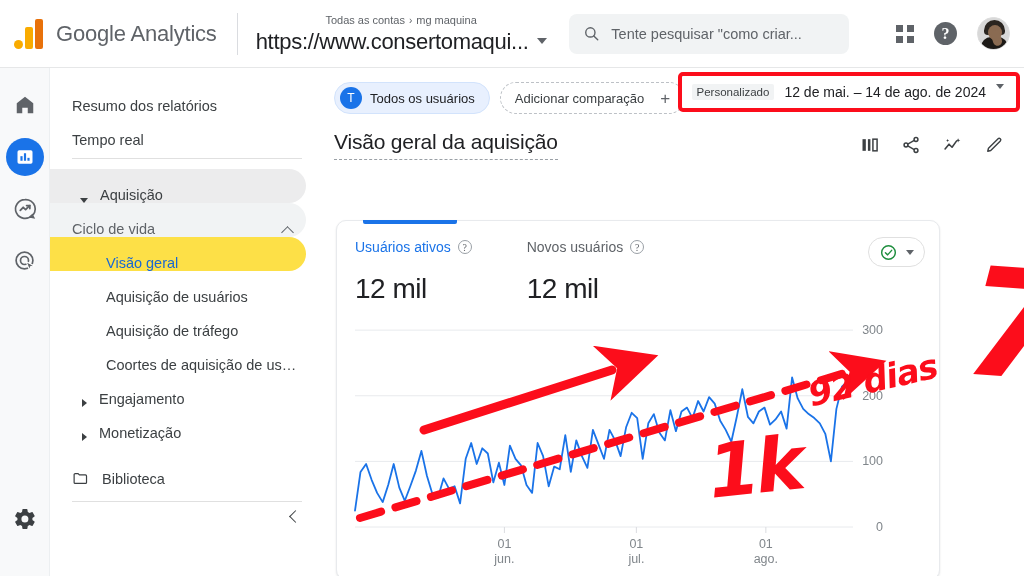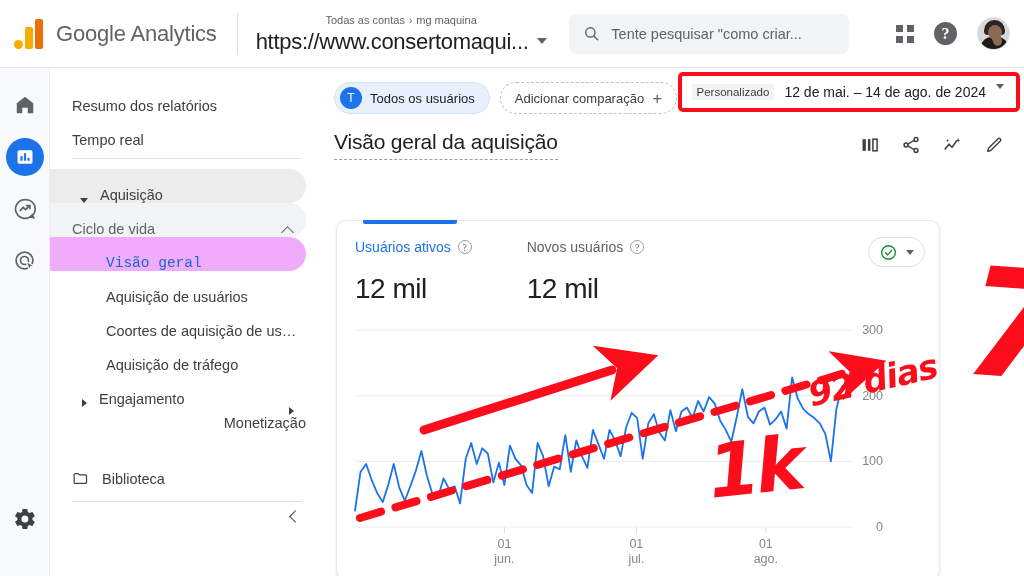--- a/index.html
+++ b/index.html
@@ -90,21 +90,21 @@
   .nav-item {
     height: 34px; display: flex; align-items: flex-end; border-radius: 0 17px 17px 0;
     color: #3c4043; padding-left: 22px; margin-right: 14px; cursor: pointer;
     white-space: nowrap; overflow: hidden;
   }
   .nav-item .lbl { font-size: 14.5px; }
   .nav-sep { height: 1px; background: #e0e0e0; margin: 10px 18px 10px 22px; }
   .nav-group { background: #f1f3f4; }
   .nav-group .lbl { color: #5f6368; }
   .nav-item.expanded { background: #ececed; }
-  .nav-item.selected { background: #f0abfc; font-family: Liberation Mono, monospace; }
+  .nav-item.selected { background: #fde047; }
   .nav-item.selected .lbl { color: #1967d2; }
   .arr-up { width: 9px; height: 9px; border-left: 1.6px solid #5f6368; border-top: 1.6px solid #5f6368;
      transform: rotate(45deg); margin-left: auto; margin-right: 14px; }
   .tri-down { width: 0; height: 0; border-left: 4.5px solid transparent; border-right: 4.5px solid transparent;
      border-top: 5px solid #3c4043; margin-right: 12px; margin-left: -4px; }
   .tri-right { width: 0; height: 0; border-top: 4.5px solid transparent; border-bottom: 4.5px solid transparent;
      border-left: 5px solid #3c4043; margin-right: 12px; margin-left: -2px; }
   .indent { padding-left: 56px; }
   .collapse-row { display: flex; justify-content: flex-end; padding-right: 20px; margin-top: 8px; }
   .chev-left { width: 9px; height: 9px; border-left: 1.8px solid #3c4043; border-bottom: 1.8px solid #3c4043;
@@ -118,21 +118,21 @@
   .chips { display: flex; align-items: center; padding: 14px 0 0 14px; gap: 10px; position: relative; }
   .chip {
     height: 32px; border-radius: 16px; display: flex; align-items: center; padding: 0 14px;
     font-size: 13px; white-space: nowrap;
   }
   .chip-users { background: #e8f0fe; border: 1px solid #d2e3fc; color: #202124; padding-left: 5px; gap: 8px; }
   .chip-avatar {
     width: 22px; height: 22px; border-radius: 50%; background: #1a73e8; color: #fff;
     font-size: 12px; display: flex; align-items: center; justify-content: center;
   }
-  .chip-add { border: 1px dashed #bdc1c6; color: #3c4043; gap: 8px; }
+  .chip-add { border: 1px dashed #bdc1c6; color: #3c4043; gap: 16px; }
   .plus { font-size: 17px; color: #5f6368; line-height: 1; }
   .daterange {
     position: absolute; right: 8px; top: 8px; display: flex; align-items: flex-start;
     gap: 10px; padding: 8px 12px 8px 10px; background: #fff;
     outline: 4px solid #fc0d1b; border-radius: 1px;
   }
   .dr-tag { background: #f1f3f4; color: #3c4043; font-size: 11.5px; padding: 2px 5px; border-radius: 2px; white-space: nowrap; }
   .dr-text { font-size: 14px; color: #202124; white-space: nowrap; }
   .dr-caret { width: 0; height: 0; border-left: 4.5px solid transparent; border-right: 4.5px solid transparent;
      border-top: 5.5px solid #5f6368; }
@@ -271,30 +271,30 @@
       <span class="lbl">Ciclo de vida</span>
       <span class="arr-up"></span>
     </div>
     <div class="nav-item selected indent">
       <span class="lbl">Visão geral</span>
     </div>
     <div class="nav-item indent">
       <span class="lbl">Aquisição de usuários</span>
     </div>
     <div class="nav-item indent">
+      <span class="lbl">Aquisição de tráfego</span>
+    </div>
+    <div class="nav-item indent">
       <span class="lbl">Coortes de aquisição de us…</span>
-    </div>
-    <div class="nav-item indent">
-      <span class="lbl">Aquisição de tráfego</span>
     </div>
     <div class="nav-item" style="padding-left:34px;">
       <span class="tri-right"></span>
       <span class="lbl">Engajamento</span>
     </div>
-    <div class="nav-item" style="padding-left:34px;flex-direction:column;">
+    <div class="nav-item" style="padding-left:34px;">
       <span class="tri-right"></span>
       <span class="lbl">Monetização</span>
     </div>
     <div class="nav-item" style="margin-top:12px;">
       <svg width="17" height="17" viewBox="0 0 24 24" style="margin-right:13px;">
         <path d="M3 6.5a1.5 1.5 0 0 1 1.5-1.5h4l2 2h8.5A1.5 1.5 0 0 1 20.5 8.5v9A1.5 1.5 0 0 1 19 19H4.5A1.5 1.5 0 0 1 3 17.5z" fill="none" stroke="#3c4043" stroke-width="1.7"></path>
       </svg>
       <span class="lbl">Biblioteca</span>
     </div>
     <div class="nav-sep" style="margin-top:14px;"></div>

